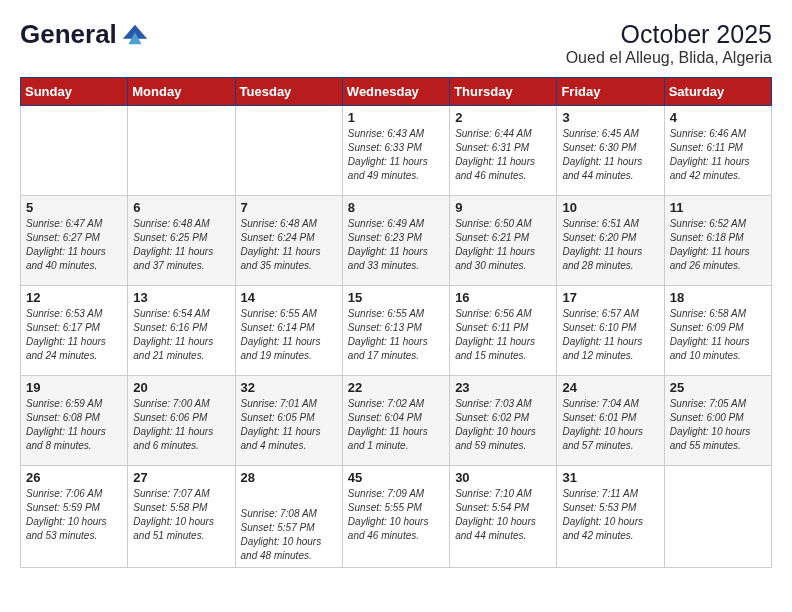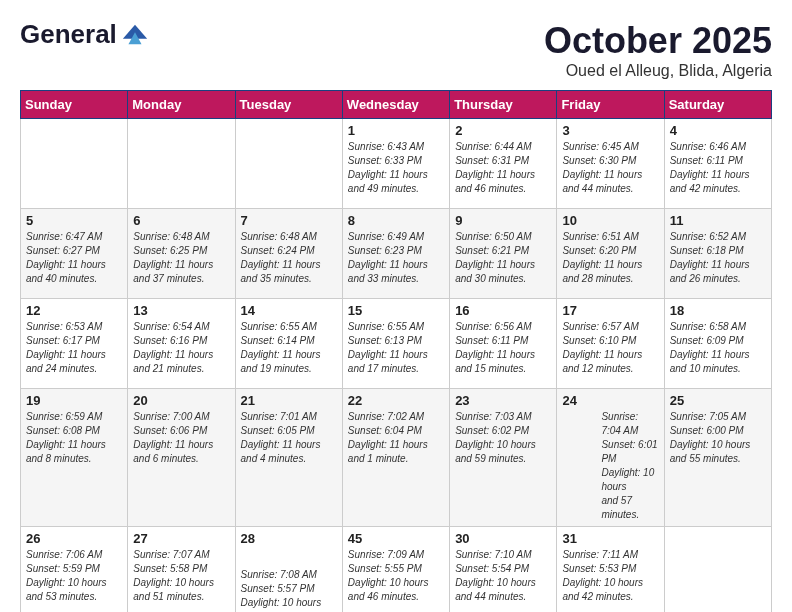--- a/index.html
+++ b/index.html
@@ -32,35 +32,35 @@
     .logo-icon {
       width: 28px;
       height: 28px;
       margin-left: 4px;
       position: relative;
     }
     .title-block {
       text-align: right;
     }
     .month-title {
-      font-size: 36px;
+      font-size: 25px;
       color: #1a1a2e;
-      font-weight: bold;
+      font-weight: normal;
     }
     .subtitle {
       font-size: 16px;
       color: #333;
     }
     .calendar {
       width: 100%;
       border-collapse: collapse;
       table-layout: fixed;
     }
     .calendar thead tr th {
-      background: #be185d;
+      background: #b91c1c;
       color: #fff;
       padding: 6px 4px;
       text-align: left;
       font-size: 13px;
       font-weight: bold;
       border: 1px solid #1a4080;
     }
     .calendar tbody tr td {
       border: 1px solid #ccc;
       vertical-align: top;
@@ -265,21 +265,21 @@
 and 8 minutes.</div>
         </td>
         <td>
           <span class="day-number">20</span>
           <div class="day-info" style="white-space: pre-line;">Sunrise: 7:00 AM
 Sunset: 6:06 PM
 Daylight: 11 hours
 and 6 minutes.</div>
         </td>
         <td>
-          <span class="day-number">21</span>
+          <span class="day-number">32</span>
           <div class="day-info" style="white-space: pre-line;">Sunrise: 7:01 AM
 Sunset: 6:05 PM
 Daylight: 11 hours
 and 4 minutes.</div>
         </td>
         <td>
           <span class="day-number">22</span>
           <div class="day-info" style="white-space: pre-line;">Sunrise: 7:02 AM
 Sunset: 6:04 PM
 Daylight: 11 hours
@@ -287,21 +287,21 @@
         </td>
         <td>
           <span class="day-number">23</span>
           <div class="day-info" style="white-space: pre-line;">Sunrise: 7:03 AM
 Sunset: 6:02 PM
 Daylight: 10 hours
 and 59 minutes.</div>
         </td>
         <td>
           <span class="day-number">24</span>
-          <div class="day-info" style="white-space: pre-line; margin-left: 39px;">Sunrise: 7:04 AM
+          <div class="day-info" style="white-space: pre-line;">Sunrise: 7:04 AM
 Sunset: 6:01 PM
 Daylight: 10 hours
 and 57 minutes.</div>
         </td>
         <td>
           <span class="day-number">25</span>
           <div class="day-info" style="white-space: pre-line;">Sunrise: 7:05 AM
 Sunset: 6:00 PM
 Daylight: 10 hours
 and 55 minutes.</div>

